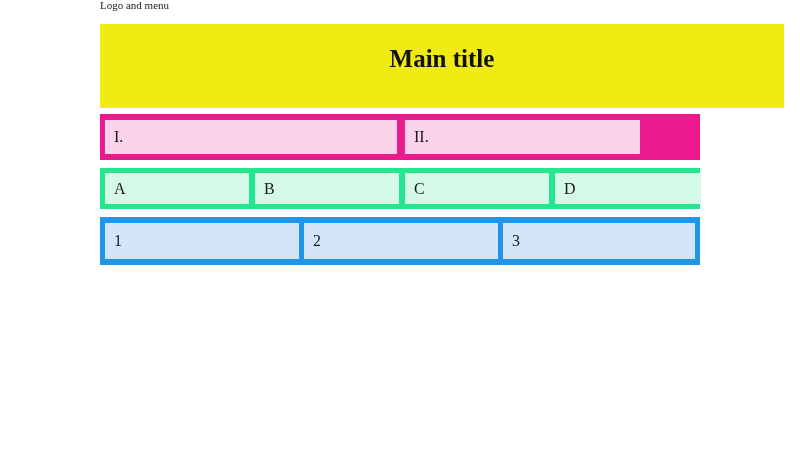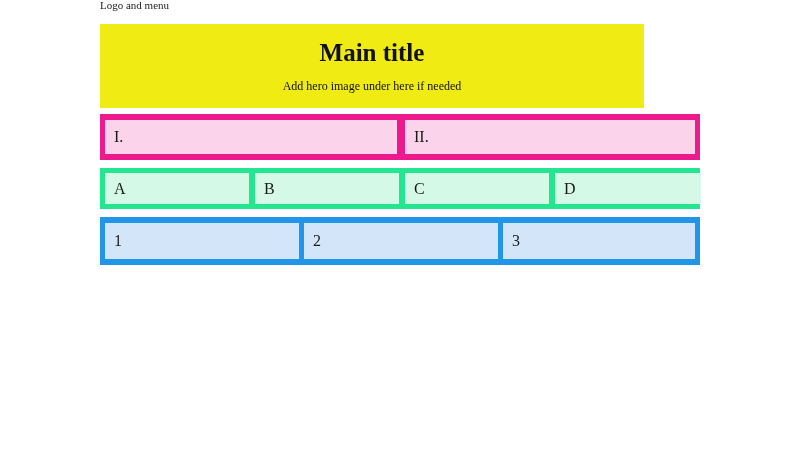--- a/index.html
+++ b/index.html
@@ -37,21 +37,21 @@
     line-height: 1;
     color: #1a1a1a;
     white-space: nowrap;
   }
 
   
   .hero {
     position: absolute;
     left: 100px;
     top: 24px;
-    width: 544px;
+    width: 684px;
     height: 84px;
     background: #f0ec13;
     display: flex;
     flex-direction: column;
     align-items: center;
     justify-content: center;
     box-sizing: border-box;
   }
   .hero-title {
     font-size: 25px;
@@ -97,21 +97,21 @@
     height: 46px;
     background: #ec1a8d;
     padding: 6px 5px;
     gap: 8px;
   }
   .band-pink .panel {
     background: #fbd4ec;
     flex: 0 0 auto;
   }
   .band-pink .panel.p-wide  { width: 292px; }
-  .band-pink .panel.p-narrow{ width: 290px; }
+  .band-pink .panel.p-narrow{ width: 235px; }
 
   
   .band-green {
     top: 168px;
     height: 41px;
     background: #24e68e;
     padding: 5px 5px;
     gap: 6px;
   }
   .band-green .panel {
@@ -143,21 +143,20 @@
 <body>
 
 <div class="page">
 
   <div class="header">
     <span class="header-label">Logo and menu</span>
   </div>
 
   <div class="hero">
     <h1 class="hero-title">Main title</h1>
-    <p class="hero-sub">Add hero image under here if needed</p>
   </div>
 
   <div class="band band-pink">
     <div class="panel p-wide">
       <span>I.</span>
     </div>
     <div class="panel p-narrow">
       <span>II.</span>
     </div>
   </div>

